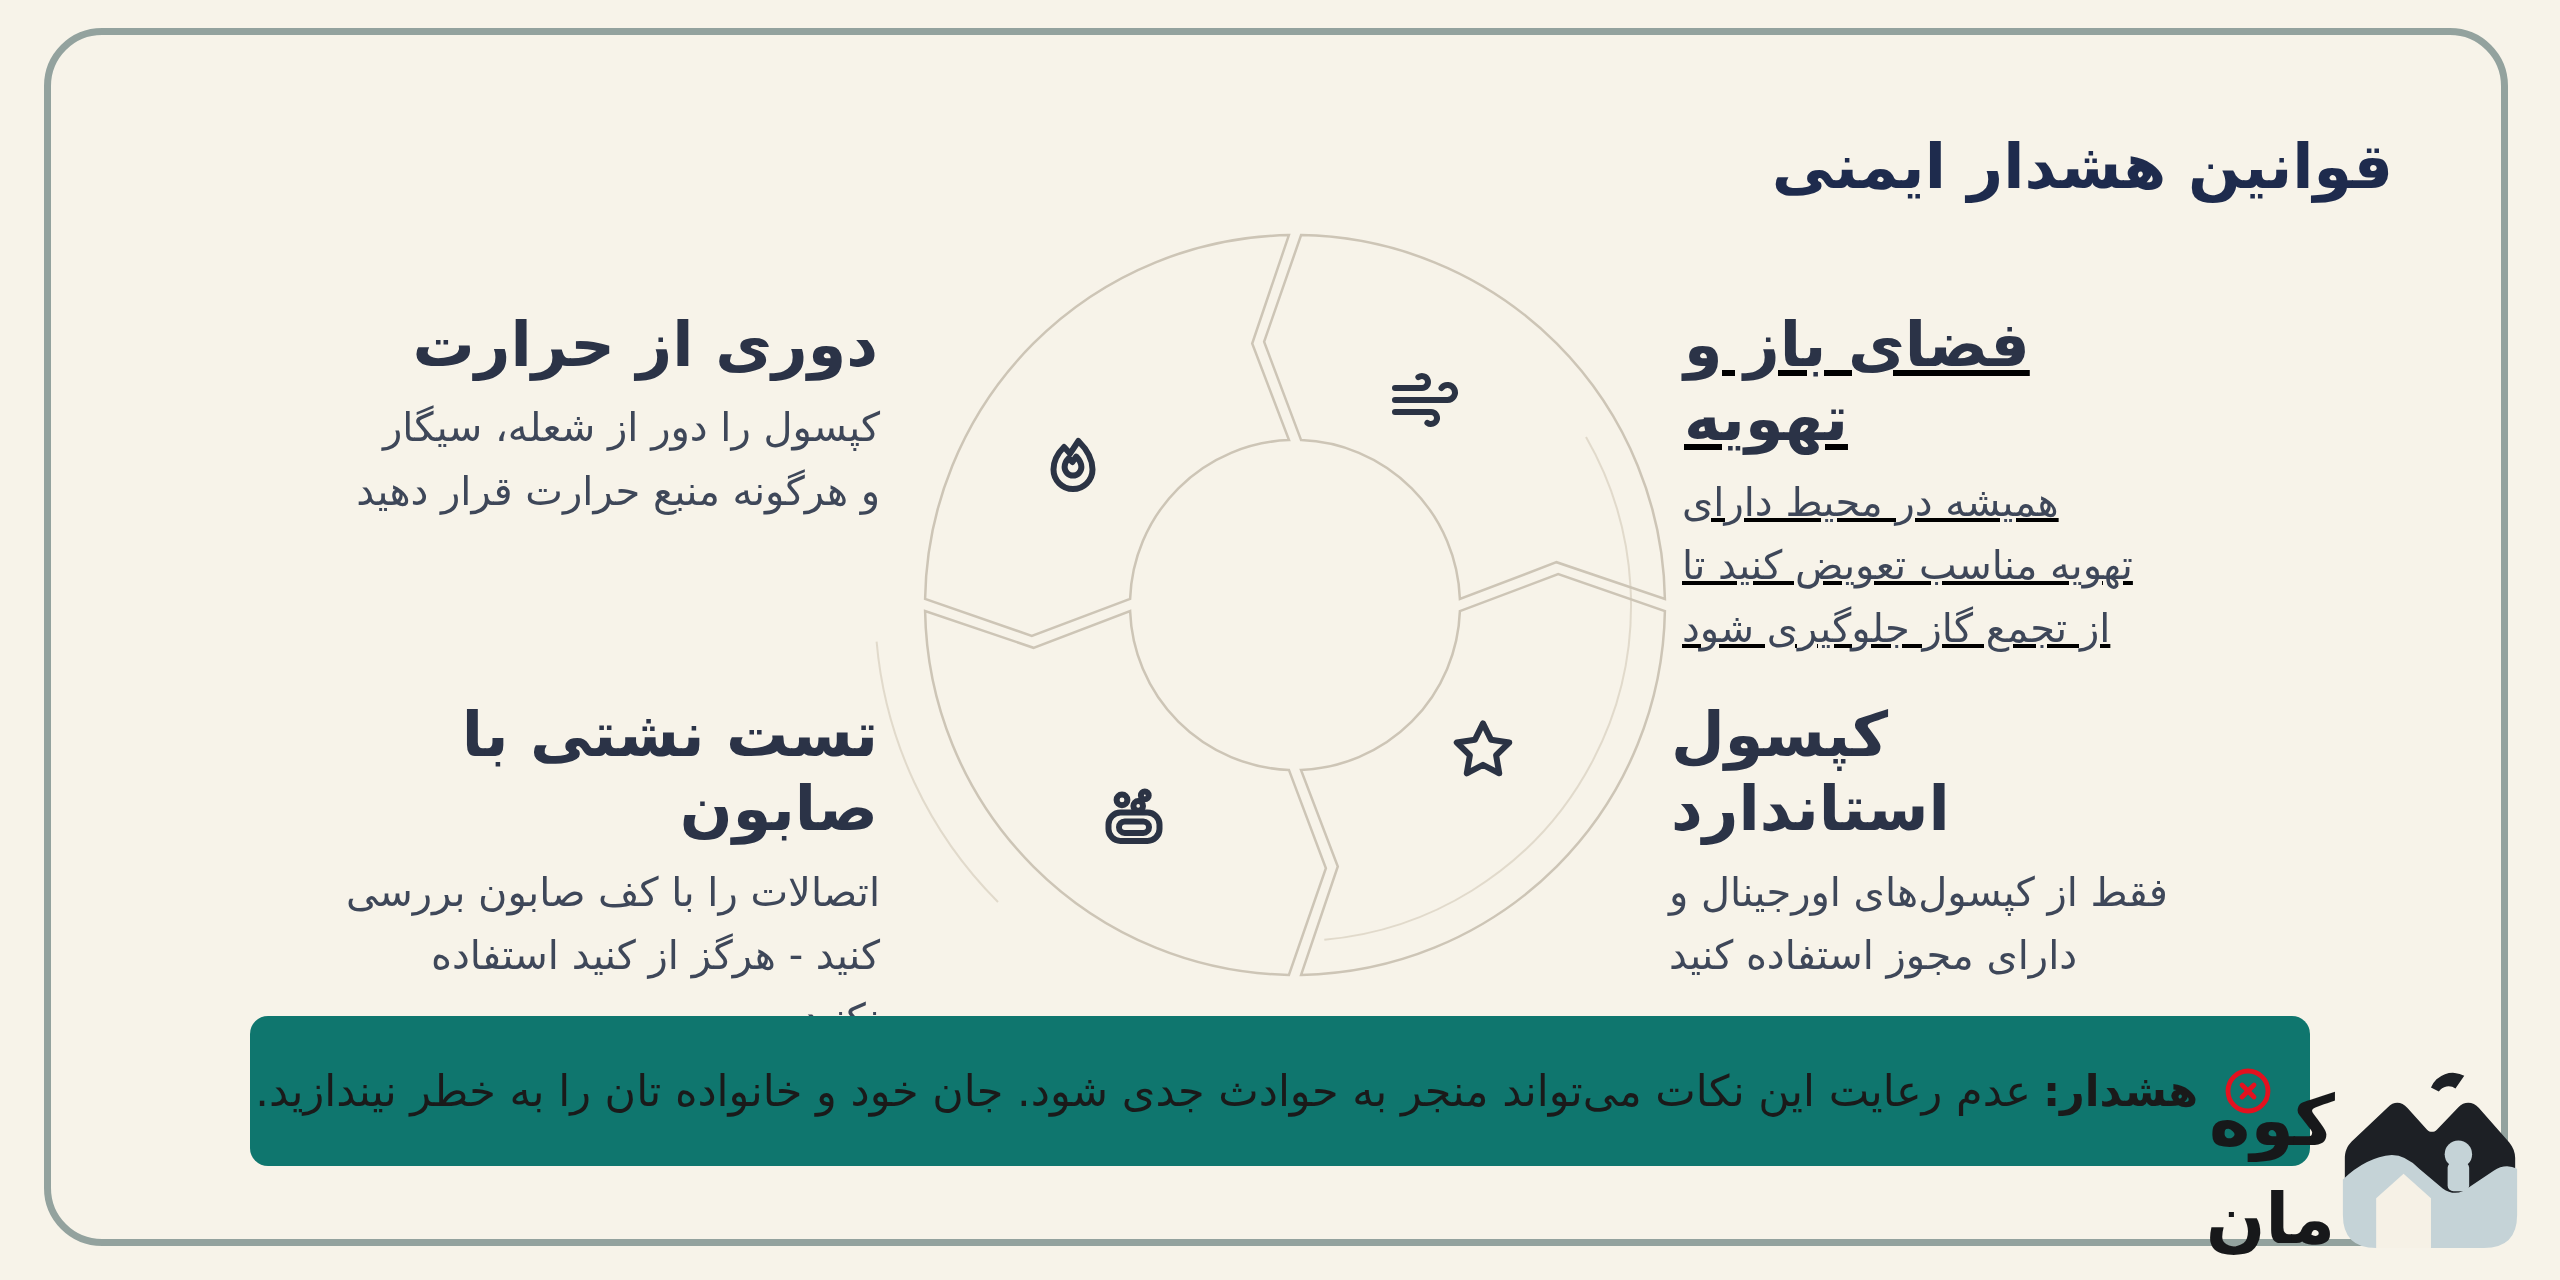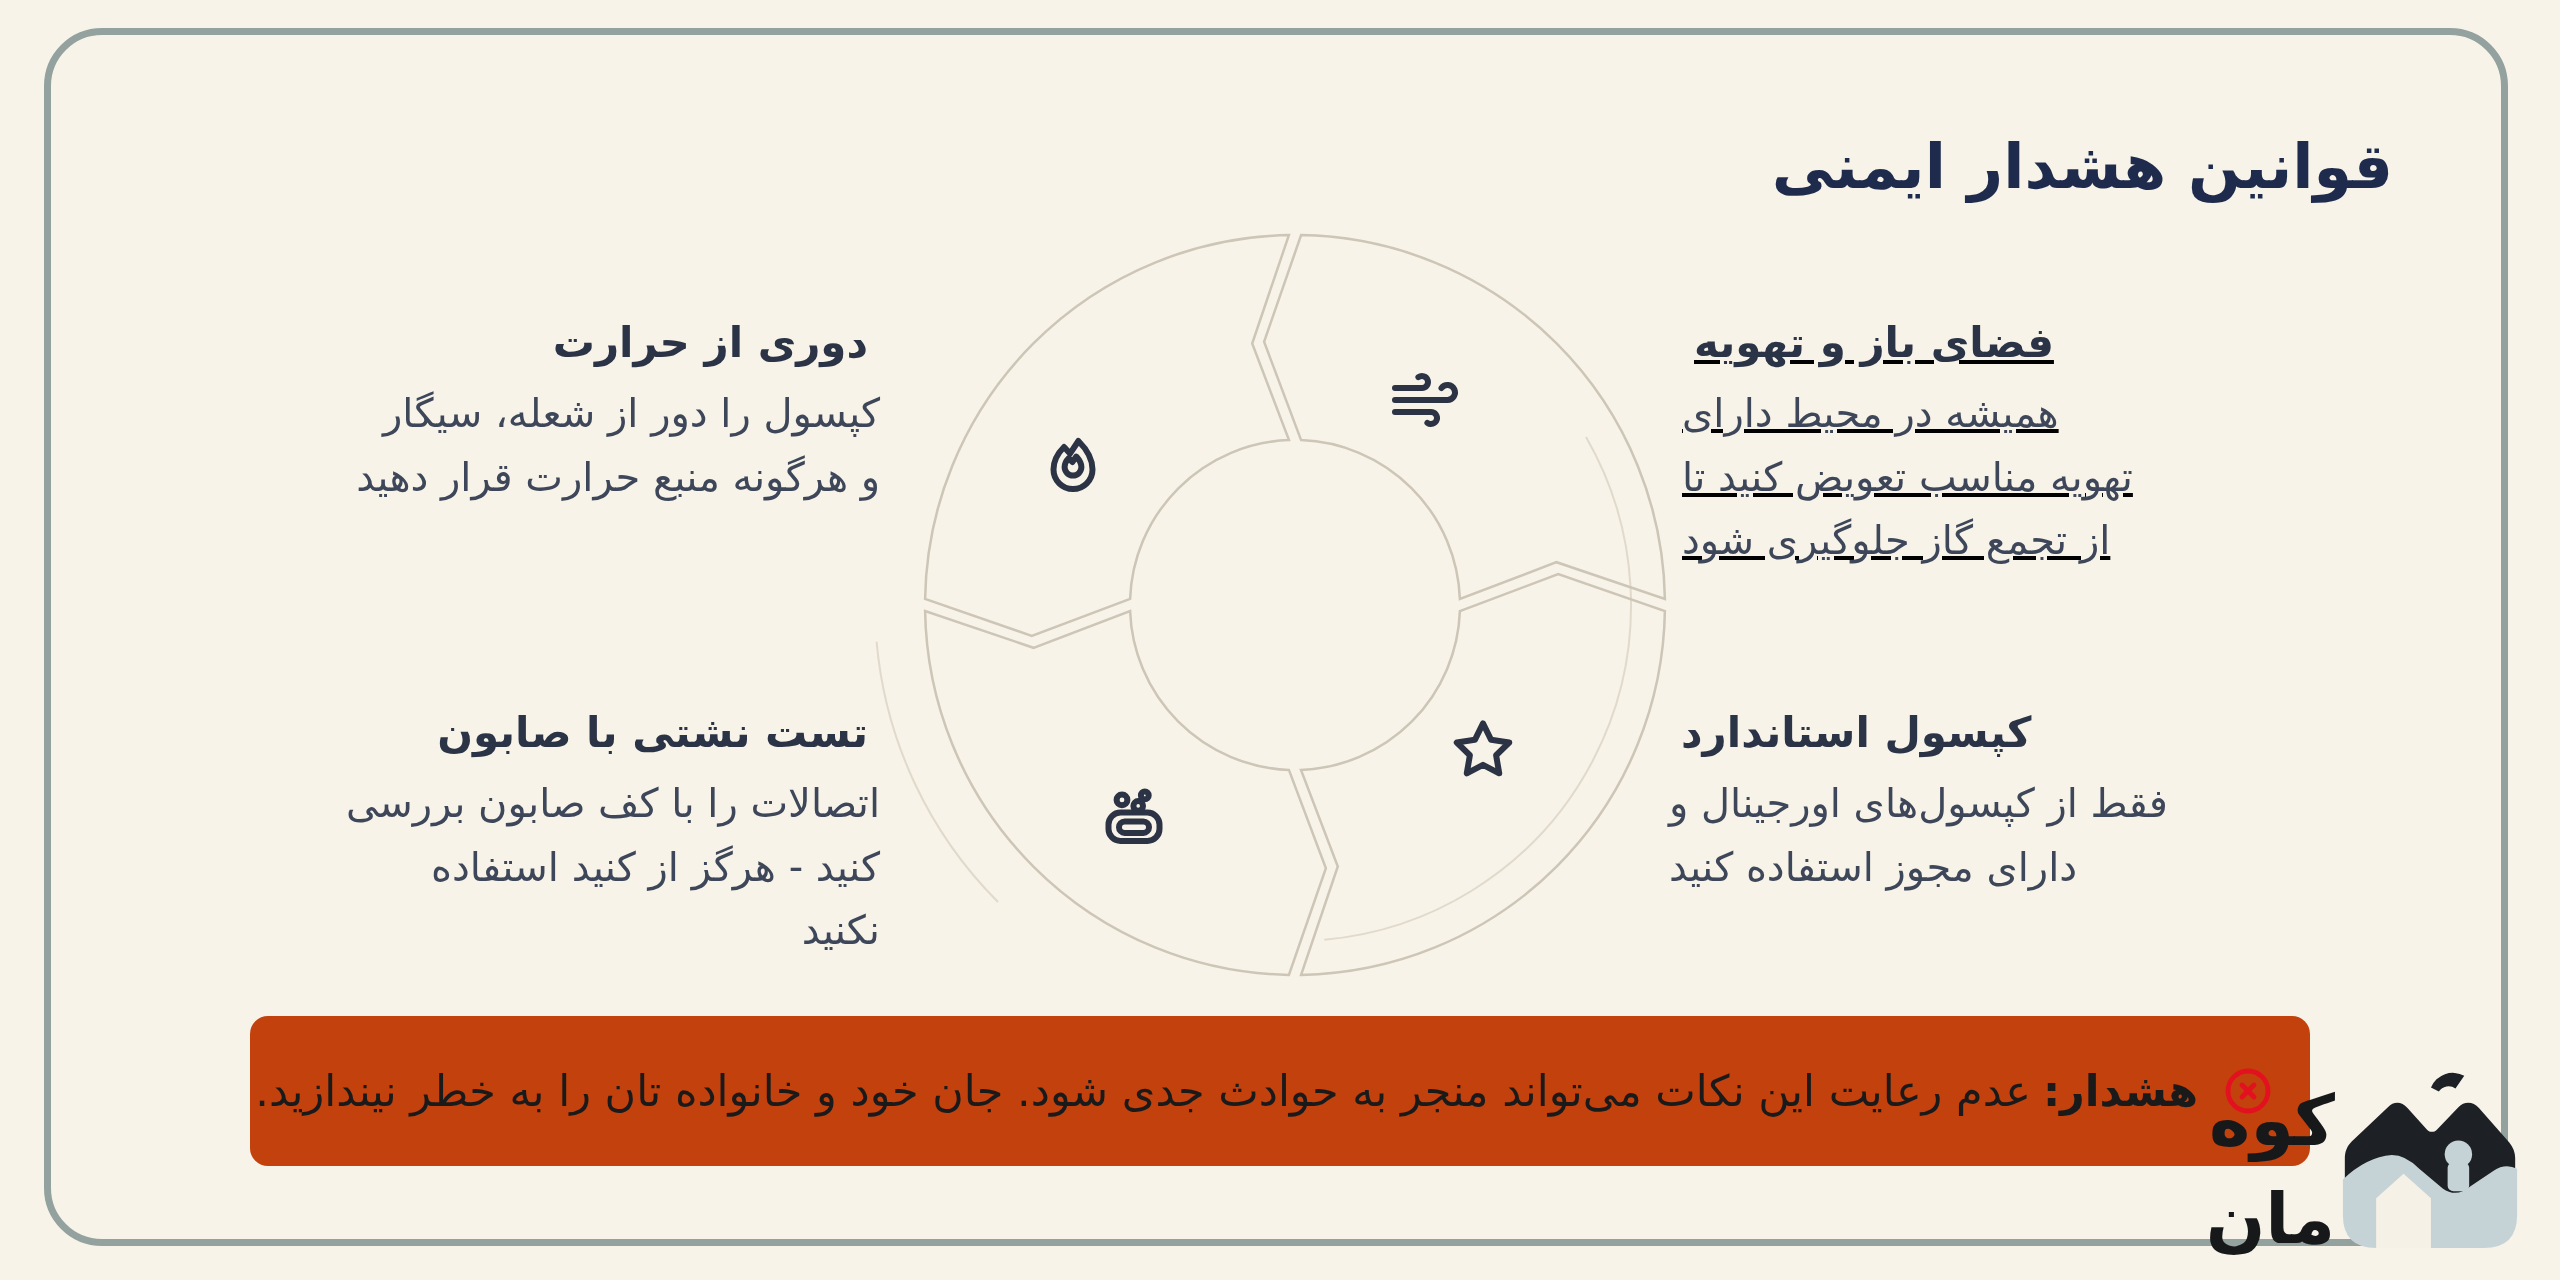--- a/index.html
+++ b/index.html
@@ -16,35 +16,35 @@
     z-index:0;
   }
   .page-title{
     position:absolute;top:88px;right:167px;
     font-size:62px;font-weight:700;color:#1e2b4d;
     direction:rtl;z-index:2;white-space:nowrap;
   }
   
   .rule{position:absolute;direction:rtl;z-index:2;}
   .rule .rule-heading{
-    font-size:42px;font-weight:600;color:#2b3347;line-height:1.2;margin:12px;
+    font-size:62px;font-weight:600;color:#2b3347;line-height:1.2;margin:2px;
   }
   .rule .rule-body{
     font-size:40px;font-weight:400;color:#3e4759;line-height:1.58;margin:14px 0 0 0;
   }
   .rule.tr{left:1682px;top:306px;width:470px;text-align:left;text-decoration:underline;}
   .rule.tl{right:1680px;top:306px;width:525px;text-align:right;}
   .rule.br{left:1669px;top:696px;width:500px;text-align:left;}
   .rule.bl{right:1680px;top:696px;width:535px;text-align:right;}
   
   .ring-svg{position:absolute;left:845px;top:155px;width:900px;height:900px;z-index:1;}
   
   .warning-banner{
     position:absolute;left:250px;top:1016px;width:2060px;height:150px;
-    background:#c2410c;border-radius:18px;box-sizing:border-box;
+    background:#0f766e;border-radius:18px;box-sizing:border-box;
     display:flex;flex-direction:row;align-items:center;direction:rtl;
     padding:0 38px;gap:26px;z-index:3;
   }
   .warning-banner p{margin:0;font-size:43px;color:#1a1a1a;direction:rtl;white-space:nowrap;}
   .warning-banner .warn-label{font-weight:700;margin-left:12px;}
   .warning-icon{flex:0 0 auto;width:48px;height:48px;}
   
   .logo-wordmark{
     position:absolute;right:225px;top:1072px;z-index:5;
     font-size:70px;line-height:98px;font-weight:800;color:#17181a;

